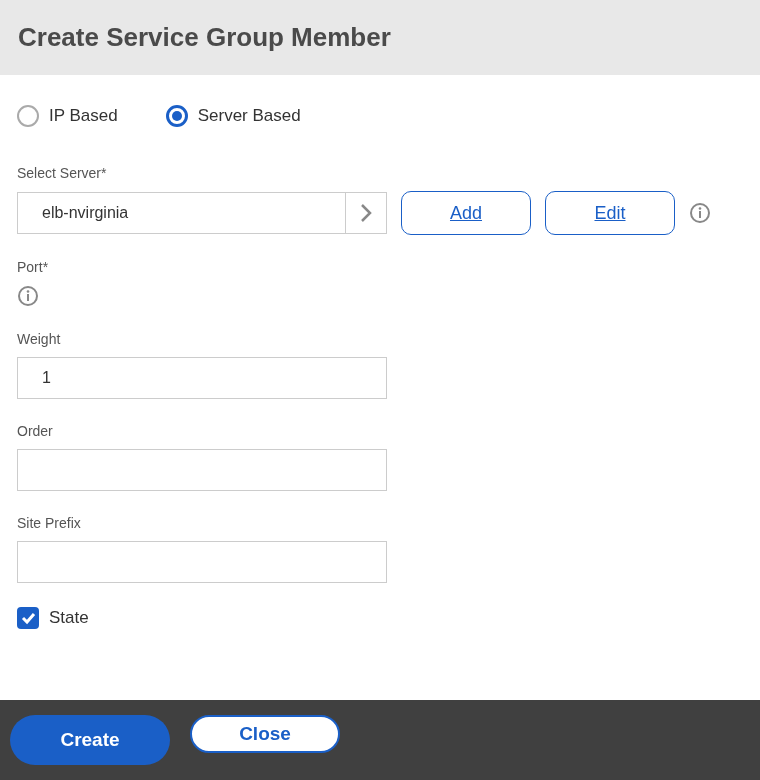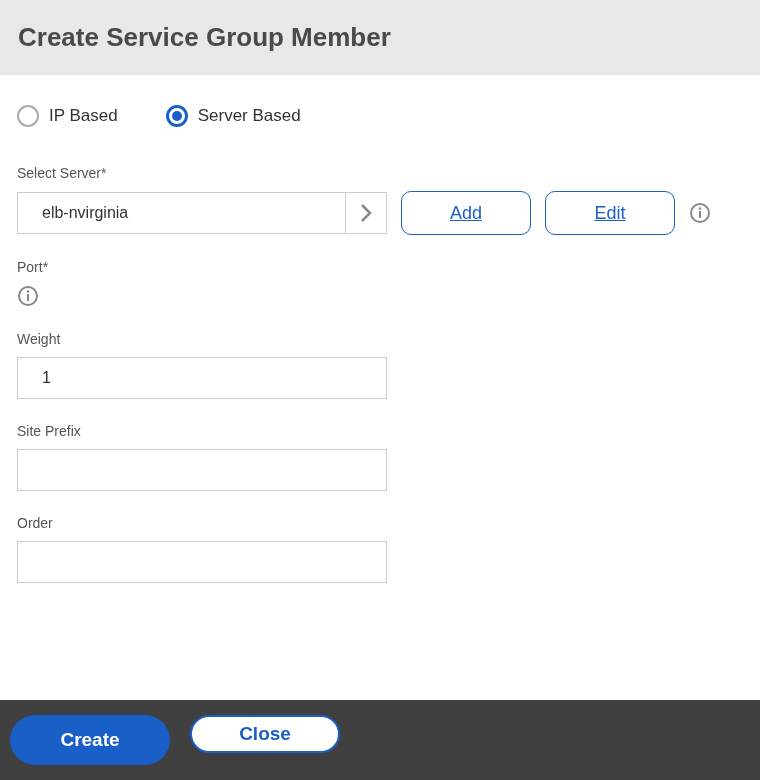--- a/index.html
+++ b/index.html
@@ -257,28 +257,36 @@
       </span>
     </div>
   </div>
 
   <div class="field-group">
     <label class="field-label">Weight</label>
     <input class="text-input" type="text" value="1" style="">
   </div>
 
   <div class="field-group">
+    <label class="field-label">Order</label>
+    <input class="text-input" type="text" value="" style="">
+  </div>
+
+  <div class="field-group">
     <label class="field-label">Site Prefix</label>
     <input class="text-input" type="text" value="" style="">
   </div>
 
-  <div class="field-group">
-    <label class="field-label">Order</label>
-    <input class="text-input" type="text" value="" style="">
-  </div>
-
+  <div class="checkbox-row">
+    <span class="checkbox-box">
+      <svg viewBox="0 0 15 14">
+        <polyline points="2,7 6,11 13,3"></polyline>
+      </svg>
+    </span>
+    <span class="checkbox-label">State</span>
+  </div>
 
 </div>
 
 <div class="footer">
   <button class="primary-btn">Create</button>
   <button class="outline-btn">Close</button>
 </div>
 
 </body></html>

